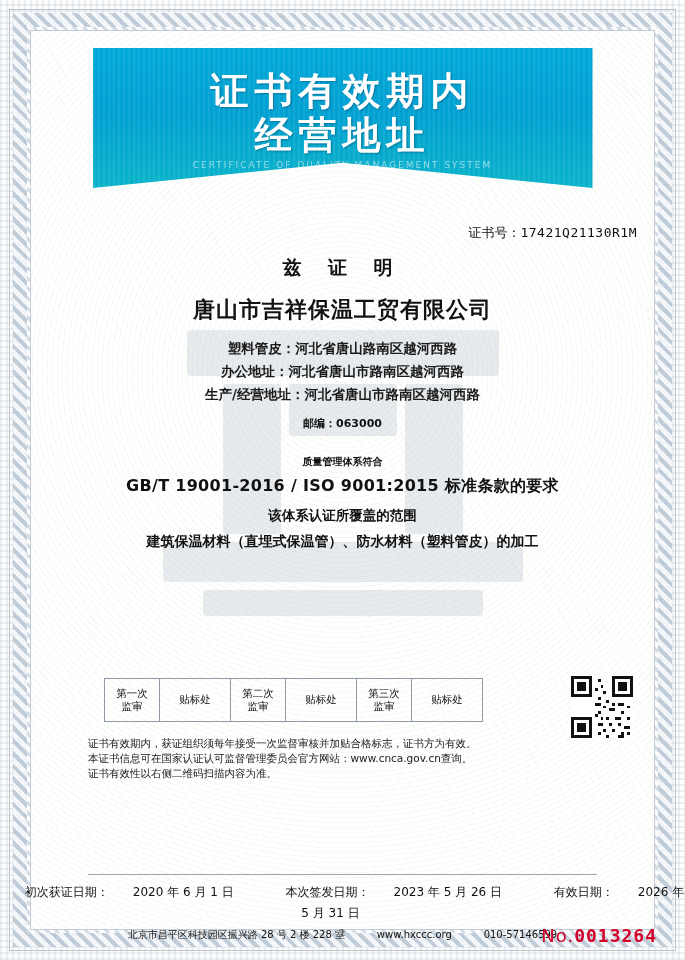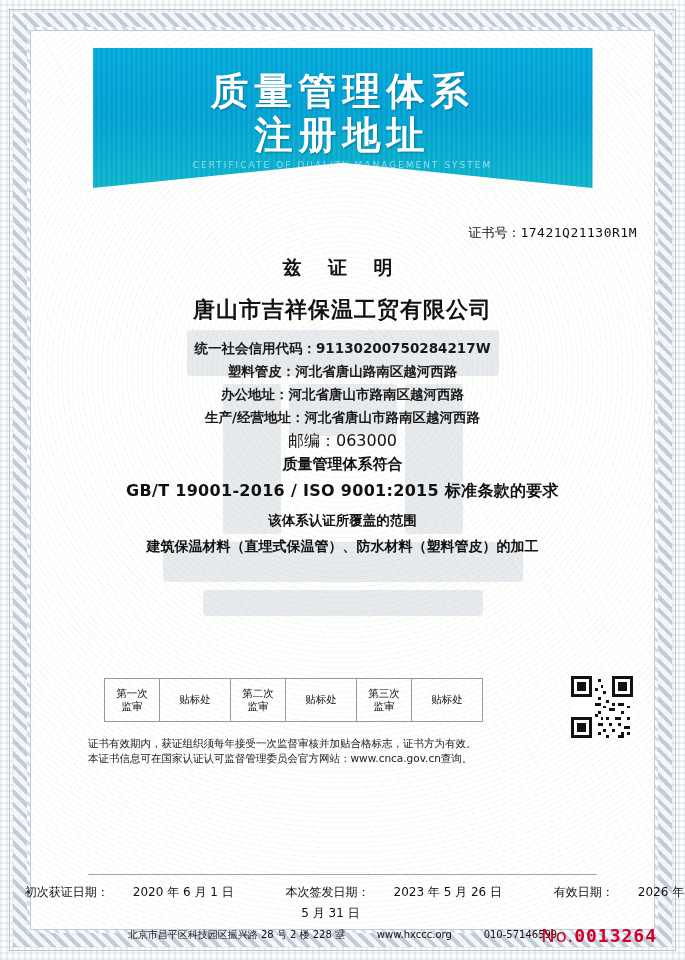--- a/index.html
+++ b/index.html
@@ -88,23 +88,23 @@
     font-size:13px;color:#111;
     font-family:"DejaVu Sans","Liberation Sans",sans-serif;
   }
   .cert-no .val{font-family:"DejaVu Sans Mono","Liberation Mono",monospace;letter-spacing:.5px;}
   
   .body-block{position:absolute;left:0;right:0;top:255px;text-align:center;color:#111;}
   .zizhengming{font-size:19px;font-weight:bold;letter-spacing:10px;margin-bottom:14px;}
   .company{font-size:22px;font-weight:bold;letter-spacing:1px;margin-bottom:12px;}
   .kv{font-size:13.5px;line-height:23px;font-weight:bold;color:#1a1a1a;}
   .kv .lbl{font-weight:bold;}
-  .post{font-size:16px;font-weight:normal;margin-top:2px;}
+  .post{font-size:11px;font-weight:bold;margin-top:10px;}
   .std-block{position:absolute;left:0;right:0;top:455px;text-align:center;color:#111;}
-  .std-lead{font-size:15px;font-weight:bold;margin-bottom:7px;}
+  .std-lead{font-size:10px;font-weight:bold;margin-bottom:7px;}
   .std-name{font-size:16px;font-weight:bold;letter-spacing:.3px;margin-bottom:10px;}
   .scope-lead{font-size:13.5px;font-weight:bold;margin-bottom:8px;}
   .scope-text{font-size:14px;font-weight:bold;}
   
   .surv{
     position:absolute;left:88px;top:678px;
     border-collapse:collapse;
     margin-left:16px;
   }
   .surv td{
@@ -158,36 +158,33 @@
       <rect x="242" y="54" width="58" height="150" rx="3"></rect>
       <rect x="126" y="54" width="108" height="52" rx="3"></rect>
       <rect x="0" y="212" width="360" height="40" rx="4"></rect>
       <rect x="40" y="260" width="280" height="26" rx="4"></rect>
     </g>
   </svg>
 
   <div class="banner">
     <div class="banner-bg"></div>
     <div class="banner-title">
-      <div class="banner-l1">质量管理体系</div>
-      <div class="banner-l2">注册地址</div>
+      <div class="banner-l1">证书有效期内</div>
+      <div class="banner-l2">经营地址</div>
     </div>
     <div class="banner-sub">CERTIFICATE OF QUALITY MANAGEMENT SYSTEM</div>
   </div>
 
   <div class="cert-no">
     <span>证书号：</span><span class="val">17421Q21130R1M</span>
   </div>
 
   <div class="body-block">
     <div class="zizhengming">兹 证 明</div>
     <div class="company">唐山市吉祥保温工贸有限公司</div>
-    <div class="kv">
-      <span class="lbl">统一社会信用代码：</span><span>91130200750284217W</span>
-    </div>
     <div class="kv">
       <span class="lbl">塑料管皮：</span><span>河北省唐山路南区越河西路</span>
     </div>
     <div class="kv">
       <span class="lbl">办公地址：</span><span>河北省唐山市路南区越河西路</span>
     </div>
     <div class="kv">
       <span class="lbl">生产/经营地址：</span><span>河北省唐山市路南区越河西路</span>
     </div>
     <div class="post">
@@ -262,20 +259,21 @@
       <rect x="12" y="20" width="1" height="1"></rect>
         <rect x="16" y="20" width="2" height="1"></rect>
       <rect x="19" y="19" width="1" height="1"></rect>
         <rect x="17" y="19" width="1" height="1"></rect>
     </g>
   </svg>
 
   <div class="notes">
     <div>证书有效期内，获证组织须每年接受一次监督审核并加贴合格标志，证书方为有效。</div>
     <div>本证书信息可在国家认证认可监督管理委员会官方网站：www.cnca.gov.cn查询。</div>
+    <div>证书有效性以右侧二维码扫描内容为准。</div>
   </div>
 
   <div class="logos">
     
 
     
 
     
 
     

